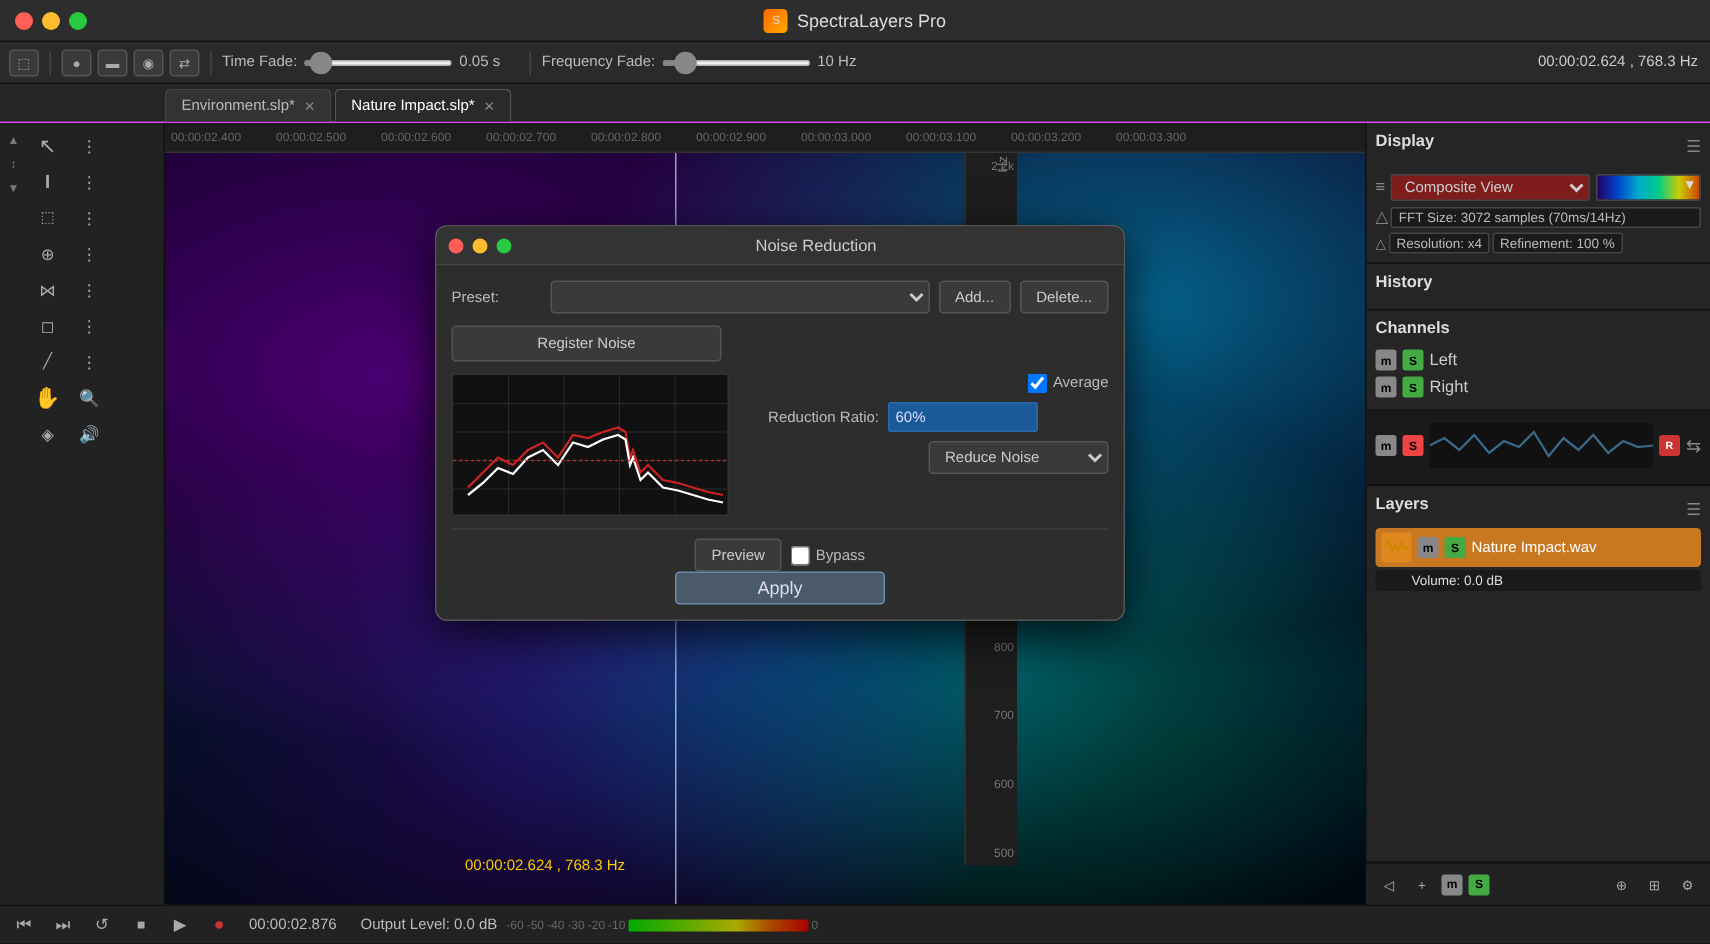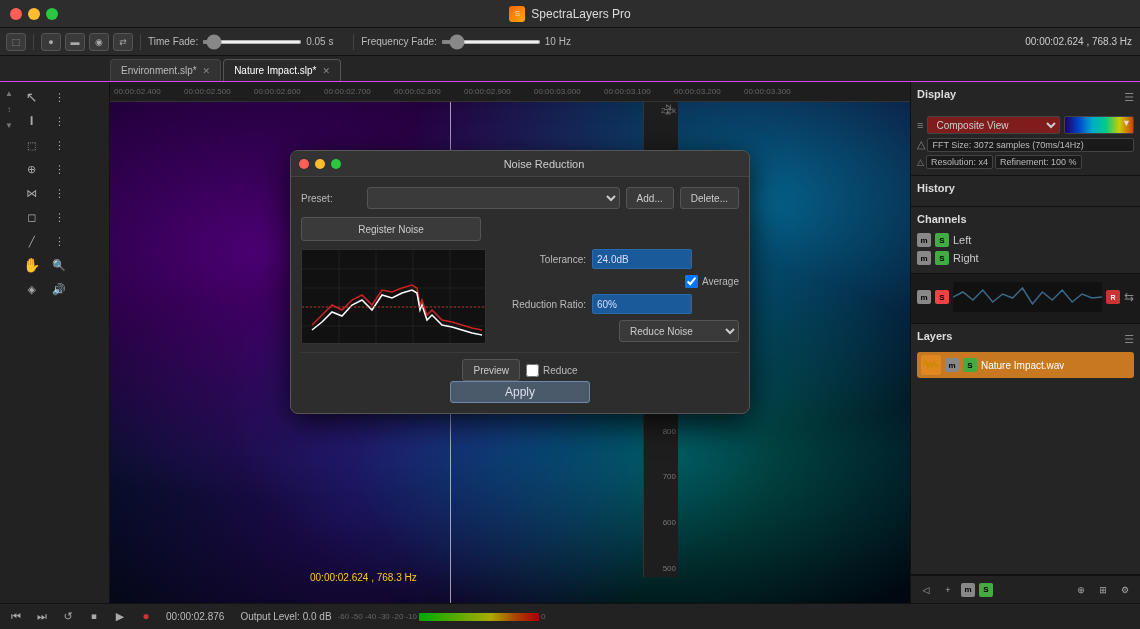--- a/index.html
+++ b/index.html
@@ -775,20 +775,21 @@
       <div class="layer-row">
         <div class="layer-icon">
           <svg width="16" height="16" viewBox="0 0 16 16">
             <polyline points="0,8 3,4 5,10 7,6 9,10 11,5 13,9 16,8" fill="none" stroke="#cc8800" stroke-width="1.5"></polyline>
           </svg>
         </div>
         <div class="ch-m" style="background:#888;">m</div>
         <div class="ch-s" style="background:#44aa44;">S</div>
         <span class="layer-name">Nature Impact.wav</span>
       </div>
+      <div class="layer-sub">Volume: 0.0 dB</div>
     </div>
 
     <div style="height:28px; background:#222; border-top:1px solid #111; display:flex; align-items:center; padding:0 6px; gap:4px;">
       <div class="tool-btn" style="width:18px;height:16px;font-size:9px;">◁</div>
       <div class="tool-btn" style="width:18px;height:16px;font-size:9px;">+</div>
       <div class="ch-m" style="width:14px;height:14px;font-size:8px;">m</div>
       <div class="ch-s" style="width:14px;height:14px;font-size:8px;background:#44aa44;">S</div>
       <span style="flex:1;"></span>
       <div class="tool-btn" style="width:18px;height:16px;font-size:9px;">⊕</div>
       <div class="tool-btn" style="width:18px;height:16px;font-size:9px;">⊞</div>
@@ -853,24 +854,20 @@
             <line x1="0" y1="76" x2="185" y2="76" stroke="#333" stroke-width="0.5"></line>
 
             <polyline points="10,75 20,65 30,55 40,60 50,50 60,45 70,55 80,40 90,42 100,38 110,35 115,38 118,55 120,50 125,65 130,60 140,70 150,72 160,75 170,78 180,80" fill="none" stroke="#cc2222" stroke-width="1.5"></polyline>
 
             <polyline points="10,80 20,72 30,62 40,66 50,55 60,50 70,60 80,45 90,48 100,43 110,40 115,43 118,60 120,55 125,70 130,65 140,75 150,77 160,80 170,83 180,85" fill="none" stroke="#ffffff" stroke-width="1.5"></polyline>
 
             <line x1="0" y1="57" x2="185" y2="57" stroke="#cc2222" stroke-width="1" stroke-dasharray="2,2"></line>
           </svg>
         </div>
         <div class="modal-right">
-          <div class="control-row">
-            <span class="ctrl-label">Tolerance:</span>
-            <input class="ctrl-input" type="text" value="24.0dB" style="">
-          </div>
           <div class="control-row" style="justify-content:flex-end;">
             <label class="ctrl-checkbox">
               <input type="checkbox" checked="" style="">
               <span>Average</span>
             </label>
           </div>
           <div class="control-row">
             <span class="ctrl-label">Reduction Ratio:</span>
             <input class="ctrl-input" type="text" value="60%" style="">
           </div>
@@ -880,20 +877,20 @@
             </select>
           </div>
         </div>
       </div>
 
       <div class="modal-footer">
         <div class="footer-left">
           <button class="modal-btn">Preview</button>
           <div class="bypass-row">
             <input type="checkbox" style="">
-            <span>Reduce</span>
+            <span>Bypass</span>
           </div>
         </div>
         <button class="modal-btn primary" style="width:140px; font-size:12px;">Apply</button>
       </div>
     </div>
   </div>
 </div>
 
 </body></html>

